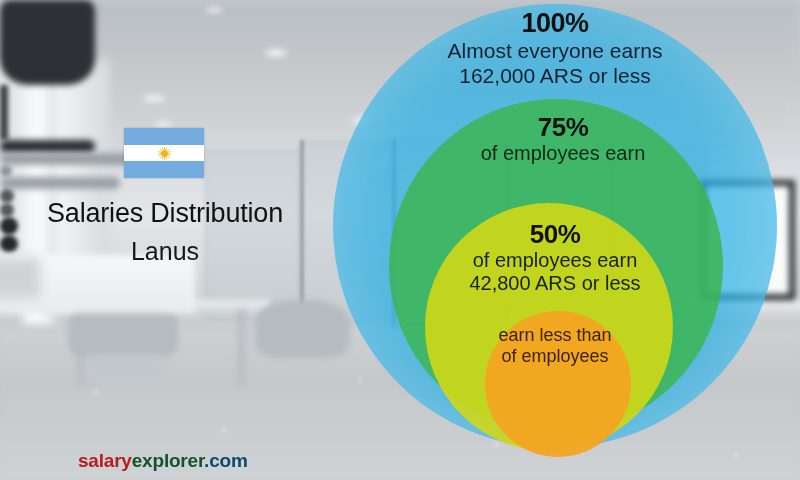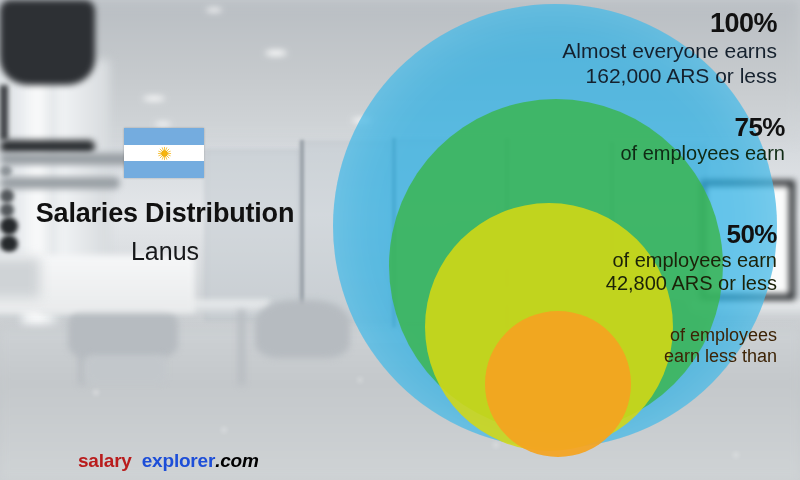--- a/index.html
+++ b/index.html
@@ -158,21 +158,21 @@
   }
   .c-25 {
     left: 485px; top: 311px; width: 146px; height: 146px;
     background: rgba(244,164,32,0.93);
   }
 
   
   .ctext {
     position: absolute;
     width: 100%;
-    text-align: right;
+    text-align: center;
     line-height: 1.16;
   }
   .pct {
     font-weight: bold;
     color: #111111;
     letter-spacing: -0.5px;
   }
   .cline {
     color: #1b2430;
   }
@@ -211,21 +211,21 @@
   .sun {
     position:absolute; left:50%; top:50%;
     width:15px; height:15px; margin-left:-7.5px; margin-top:-7.5px;
   }
 
   .title {
     position: absolute;
     left: 0; top: 198px; width: 330px;
     text-align: center;
     font-size: 27px;
-    font-weight: bold;
+    font-weight: normal;
     color: #111111;
     letter-spacing: -0.2px;
   }
   .subtitle {
     position: absolute;
     left: 0; top: 237px; width: 330px;
     text-align: center;
     font-size: 25px;
     color: #16181a;
   }
@@ -239,22 +239,22 @@
 
   
   .footer {
     position: absolute;
     left: 78px; top: 450px;
     font-size: 19px;
     font-weight: bold;
     letter-spacing: -0.2px;
   }
   .f-a { color:#b91c1c; }
-  .f-b { color:#1d4ed8;margin-left:10px; }
-  .f-c { color:#000000;font-style:italic; }
+  .f-b { color:#14532d; }
+  .f-c { color:#0c4a6e; }
 </style>
 </head>
 <body>
 
 <div id="stage">
 
   <div class="bg">
     <div class="bg-base"></div>
     <div class="bg-ceiling"></div>
     <div class="light l1"></div>
@@ -328,22 +328,22 @@
       <div class="cline">of employees earn</div>
     </div>
 
     <div class="ctext t-50">
       <div class="pct">50%</div>
       <div class="cline">of employees earn</div>
       <div class="cline">42,800 ARS or less</div>
     </div>
 
     <div class="ctext t-25">
+      <div class="cline">earn less than</div>
       <div class="cline">of employees</div>
-      <div class="cline">earn less than</div>
     </div>
   </div>
 
   <div class="flag">
     <div class="band b-top"></div>
     <div class="band b-mid"></div>
     <div class="band b-bot"></div>
     <svg class="sun" viewBox="0 0 32 32">
       <g stroke="#F6B40E" stroke-width="1.6">
         <line x1="16" y1="16" x2="16" y2="2"></line>

